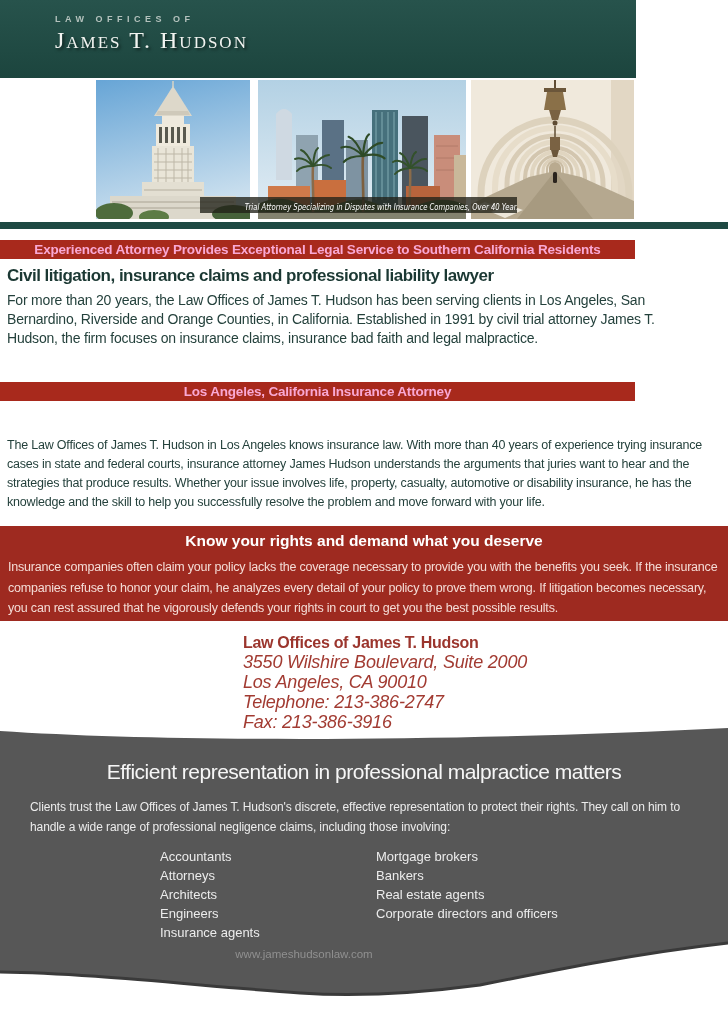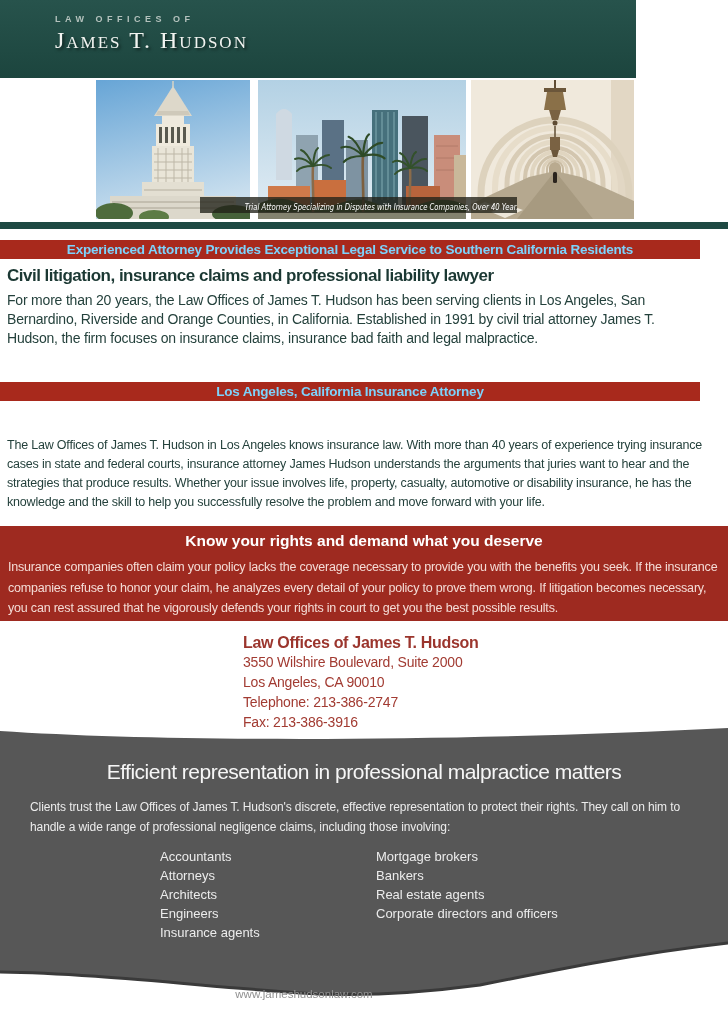--- a/index.html
+++ b/index.html
@@ -24,57 +24,57 @@
   #p3{left:471px;width:163px;}
   .caption{position:absolute;left:200px;top:117px;width:317px;height:16px;line-height:16px;
            background:rgba(33,33,24,.78);text-align:center;overflow:hidden;}
   .caption span{display:inline-block;white-space:nowrap;color:#fff;
                 font:italic 8.8px "DejaVu Sans",sans-serif;
                 transform:scaleX(.78);transform-origin:center center;}
 
   .divider{position:absolute;left:0;top:222px;width:728px;height:7px;background:#1e4943;}
 
   
-  .banner{position:absolute;left:0;width:700px;height:19px;line-height:19px;background:#a8291c;
-          color:#7dd3fc;font-weight:700;font-size:13.5px;letter-spacing:-0.2px;text-align:center;}
+  .banner{position:absolute;left:0;width:635px;height:19px;line-height:19px;background:#a8291c;
+          color:#f9a8d4;font-weight:700;font-size:13.5px;letter-spacing:-0.2px;text-align:center;}
   #banner1{top:240px;}
   #banner2{top:382px;}
 
   
   .sec-head{position:absolute;left:7px;color:#1b3833;font-weight:700;}
   #h-civil{top:266px;font-size:17px;letter-spacing:-0.5px;}
   #h-more{top:407px;font-size:16px;letter-spacing:-0.4px;}
   .sec-body{position:absolute;left:7px;color:#24413c;letter-spacing:-0.2px;}
   #p-civil{top:291px;width:668px;font-size:14px;line-height:19px;}
   #p-more{top:436px;width:712px;font-size:12.5px;line-height:19px;}
 
   
   .redblock{position:absolute;left:0;top:526px;width:728px;height:95px;background:#9e2a20;}
   .redblock h3{margin:6px 0 0 0;text-align:center;color:#fff;font-size:15.5px;font-weight:700;}
   .redblock p{margin:7px 8px 0 8px;color:#f4dcd6;font-size:12.5px;line-height:20.5px;
               letter-spacing:-0.2px;}
 
   
   .contact{position:absolute;left:243px;top:634px;}
   .contact-title{font-size:16px;font-weight:700;color:#9b352d;letter-spacing:-0.3px;}
-  .contact-line{font-size:14px;line-height:20px;color:#a23b32;letter-spacing:-0.2px;}
+  .contact-line{font-size:18px;line-height:20px;color:#a23b32;letter-spacing:-0.2px;font-style:italic;}
   .contact-line:first-of-type{margin-top:6px;}
 
   
   .graywrap{position:absolute;left:0;top:725px;width:728px;height:299px;}
   .gray-head{position:absolute;left:0;top:760px;width:728px;text-align:center;color:#f6f6f6;
              font-size:21px;font-weight:400;letter-spacing:-0.5px;}
   .gray-body{position:absolute;left:30px;top:797px;width:680px;color:#ececec;
              font-size:12px;line-height:20px;letter-spacing:-0.1px;}
   .gray-col{position:absolute;top:847px;color:#ececec;font-size:13px;}
   #col1{left:160px;}
   #col2{left:376px;}
   .list-item{line-height:19px;}
 
-  .footer-url{position:absolute;left:0;top:988px;width:608px;text-align:center;
+  .footer-url{position:absolute;left:0;top:948px;width:608px;text-align:center;
               color:#909090;font-size:11.5px;}
 </style>
 </head>
 <body>
 
 <div class="page">
 
   <div class="header">
     <div class="logo">
       <div class="eyebrow">LAW OFFICES OF</div>

